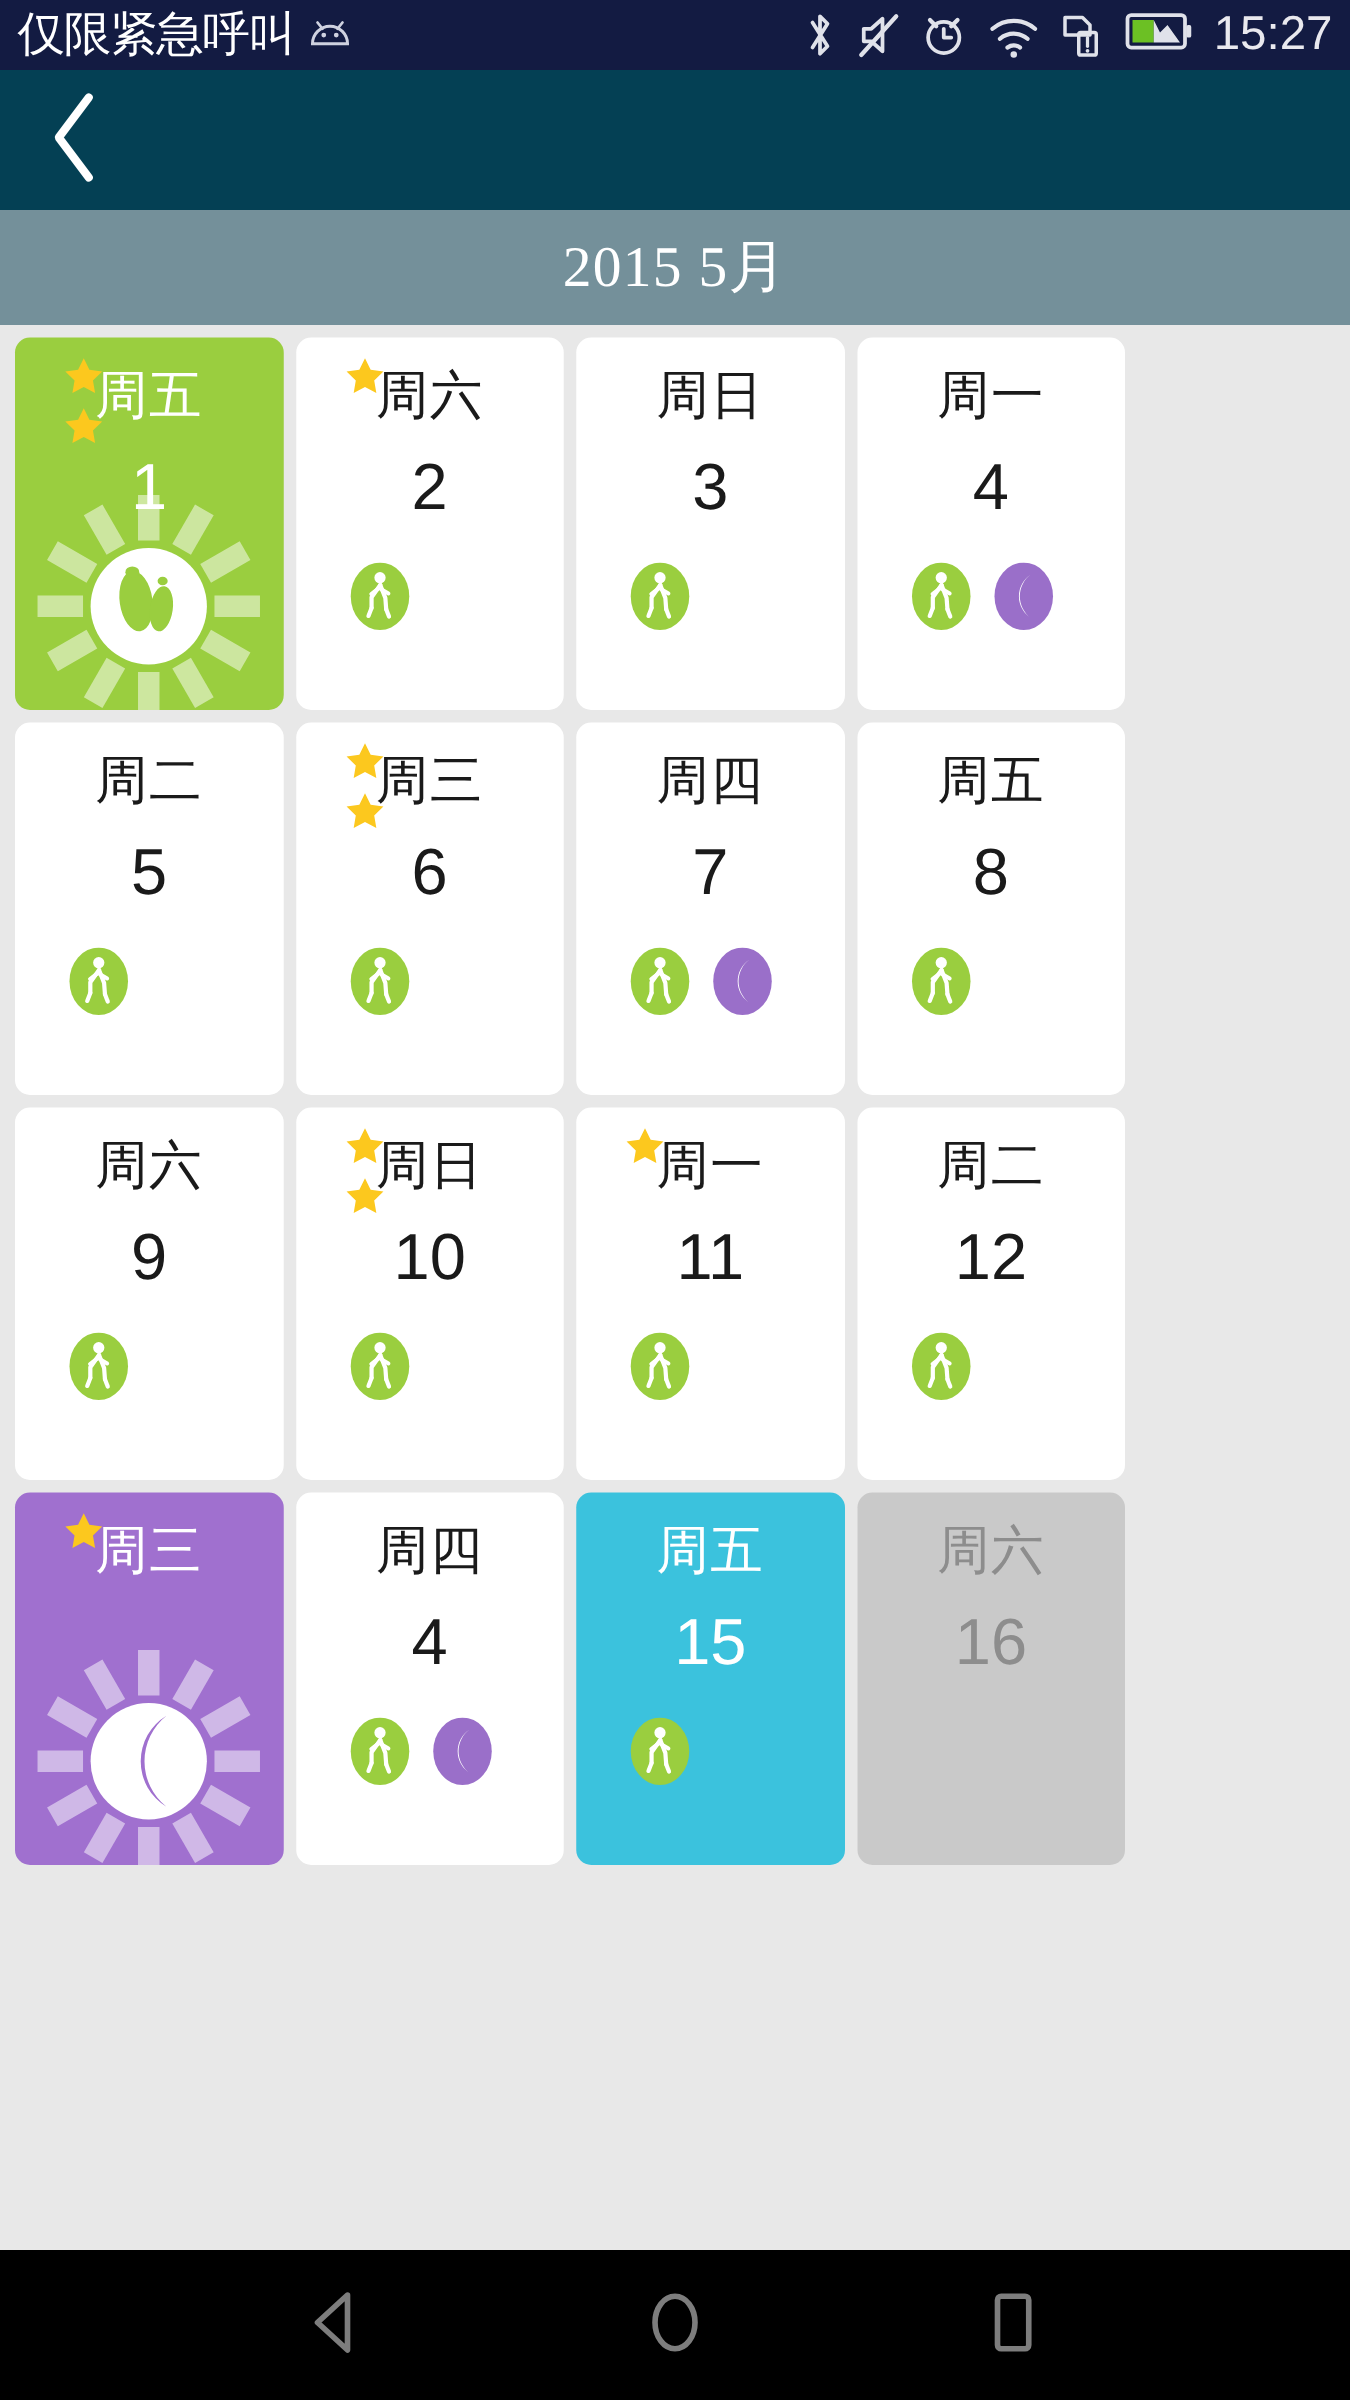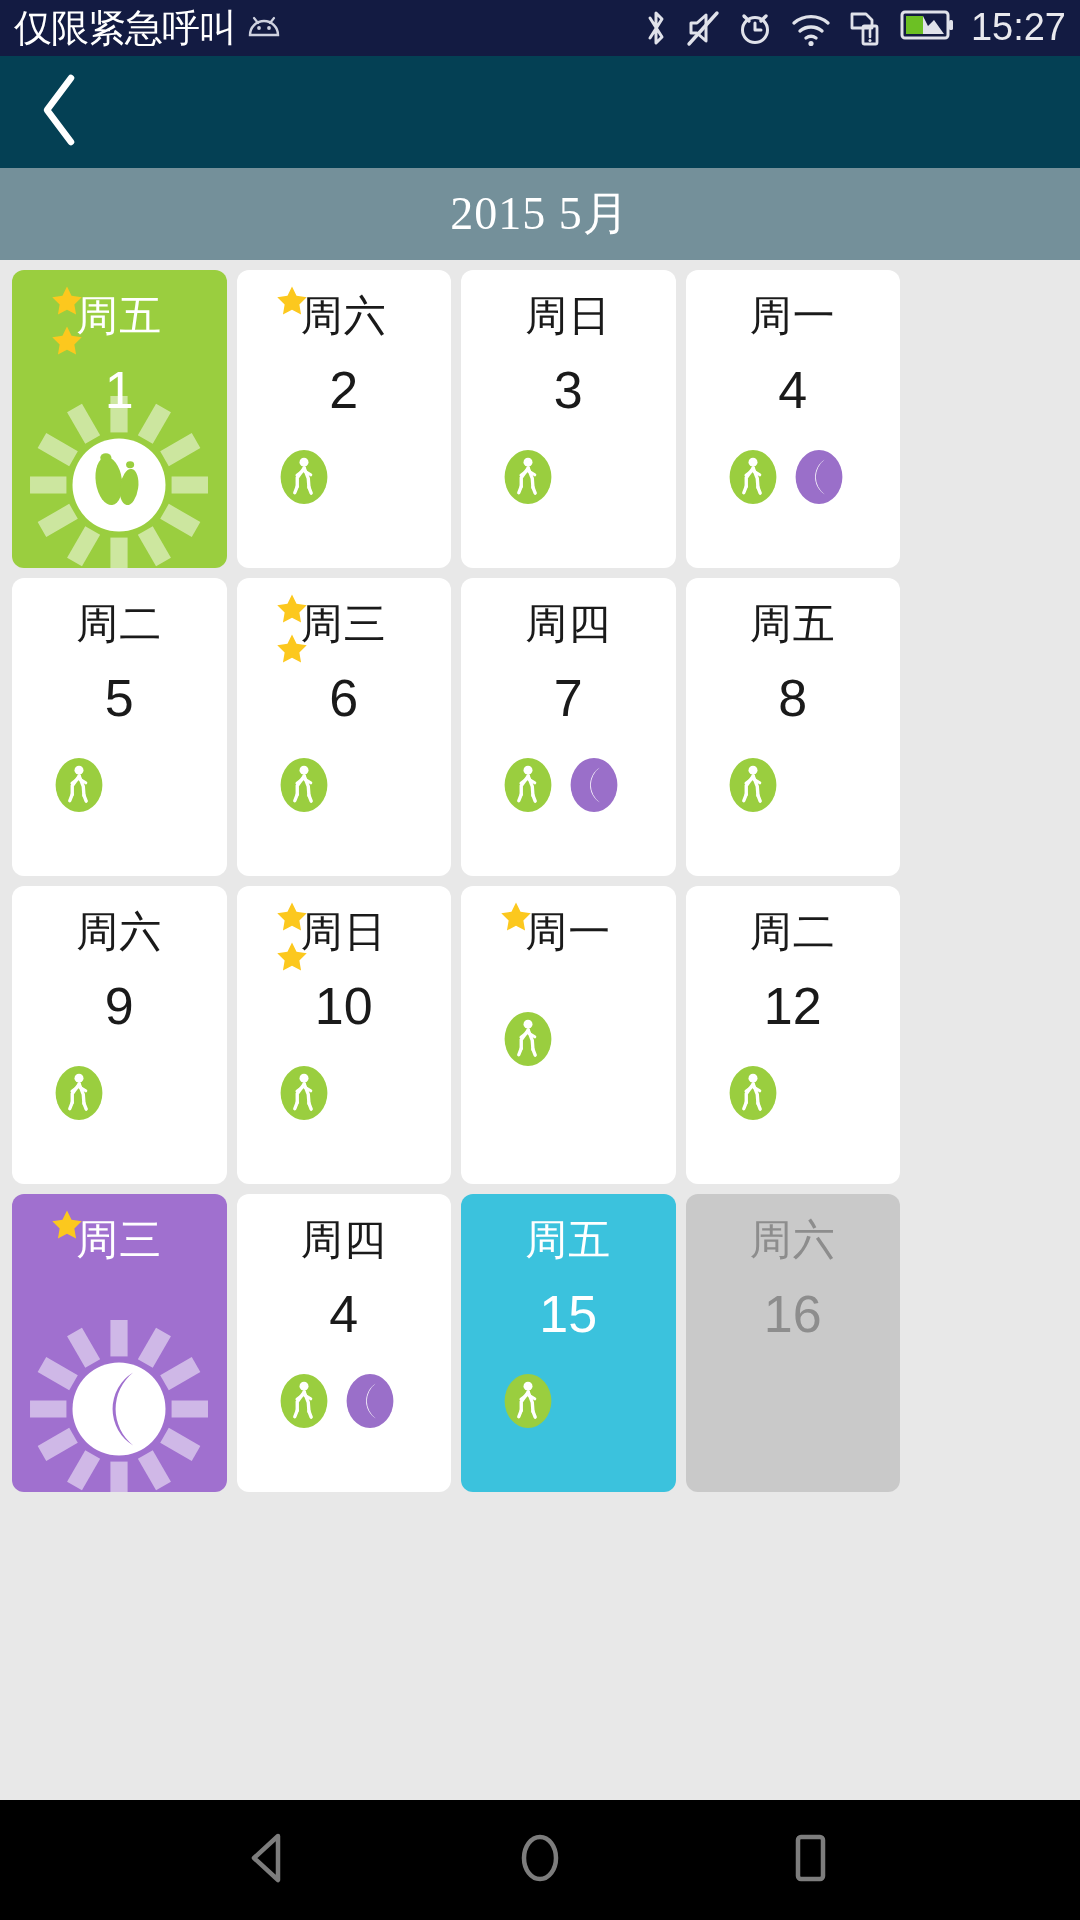--- a/index.html
+++ b/index.html
@@ -423,20 +423,21 @@
     </div>
     <div class="day-card ">
       <div class="dc-head">
         <div class="stars">
           <svg class="star" viewBox="0 0 24 24">
             <path d="M12 1.8 L15.2 8.3 L22.4 9.3 L17.2 14.4 L18.4 21.5 L12 18.1 L5.6 21.5 L6.8 14.4 L1.6 9.3 L8.8 8.3 Z" fill="#fcc81e"></path>
           </svg>
         </div>
         <div class="weekday">周一</div>
       </div>
+      <div class="daynum">11</div>
       <div class="badges">
         <svg class="badge" viewBox="0 0 24 24">
           <ellipse cx="12" cy="12" rx="10.4" ry="12" fill="#9ace3f"></ellipse>
           <circle cx="12" cy="5.4" r="2.0" fill="#fff"></circle>
           <path d="M12.1 8.0 L9.0 12.4 L9.0 16.2" stroke="#fff" stroke-width="1.5" fill="none" stroke-linecap="round"></path>
           <path d="M12.1 8.0 L13.9 12.6 L14.2 16.6" stroke="#fff" stroke-width="1.5" fill="none" stroke-linecap="round"></path>
           <path d="M12.4 9.5 L15.0 11.0" stroke="#fff" stroke-width="1.4" fill="none" stroke-linecap="round"></path>
           <path d="M11.4 9.3 L8.9 11.2" stroke="#fff" stroke-width="1.4" fill="none" stroke-linecap="round"></path>
           <path d="M9.0 16.2 L7.9 19.0" stroke="#fff" stroke-width="1.5" fill="none" stroke-linecap="round"></path>
           <path d="M14.2 16.6 L15.2 19.2" stroke="#fff" stroke-width="1.5" fill="none" stroke-linecap="round"></path>

